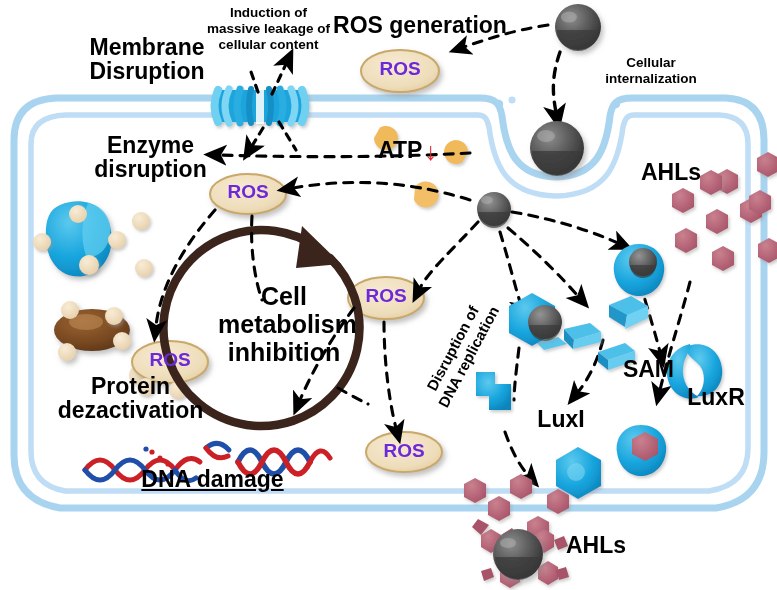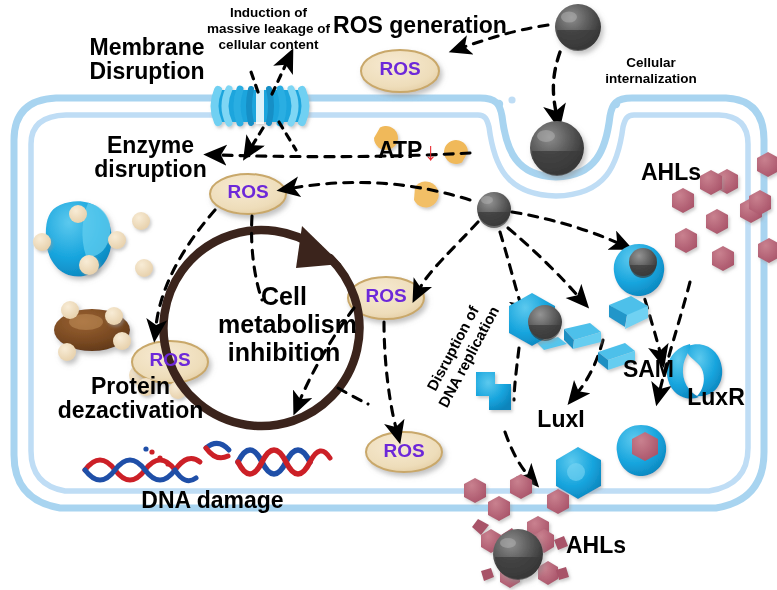--- a/index.html
+++ b/index.html
@@ -360,21 +360,21 @@
 </div>
 
 <div class="lbl big" style="left:632px;top:161px;width:78px;">AHLs</div>
 
 <div class="lbl cellmet" style="left:218px;top:252px;width:132px;line-height:1.12;">Cell
 metabolism
 inhibition</div>
 
 <div class="lbl big" style="left:48px;top:375px;width:165px;">Protein
 dezactivation</div>
-<div class="lbl big" style="left:140px;top:489px;width:145px;">DNA damage</div>
+<div class="lbl big" style="left:140px;top:468px;width:145px;text-decoration:underline;">DNA damage</div>
 
 <div class="lbl sm rot" style="left:418px;top:395px;width:115px;font-size:15px;line-height:1.2;transform:rotate(-62deg);transform-origin:0 0;">Disruption of
 DNA replication</div>
 
 <div class="lbl big" style="left:612px;top:358px;width:62px;text-align:right;">SAM</div>
 <div class="lbl big" style="left:504px;top:408px;width:62px;margin-left:26px;">LuxI</div>
 <div class="lbl big" style="left:681px;top:386px;width:70px;">LuxR</div>
 <div class="lbl big" style="left:556px;top:534px;width:80px;">AHLs</div>
 
 <div class="lbl ros" style="left:375px;top:59px;width:50px;">ROS</div>

